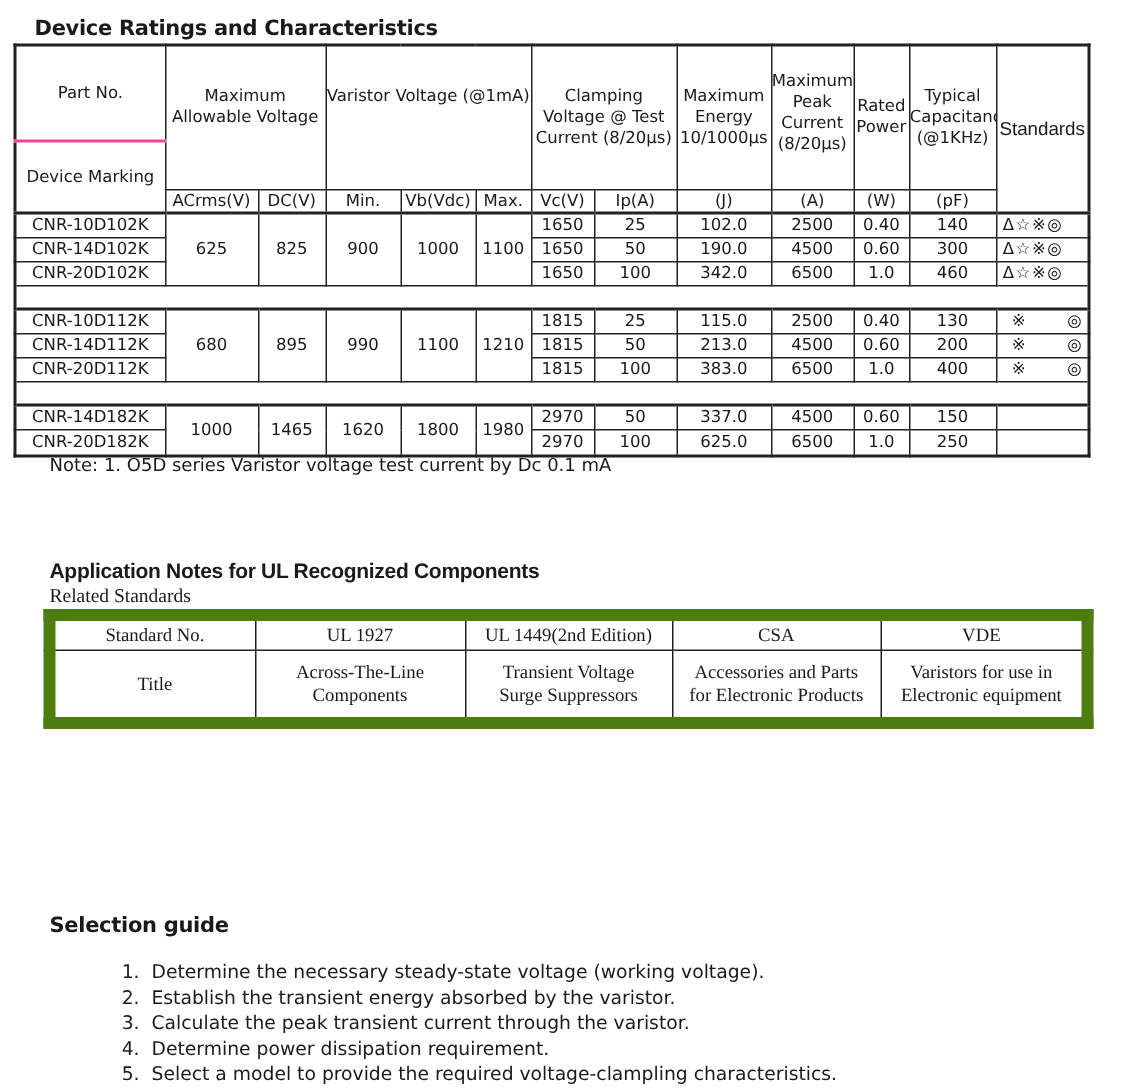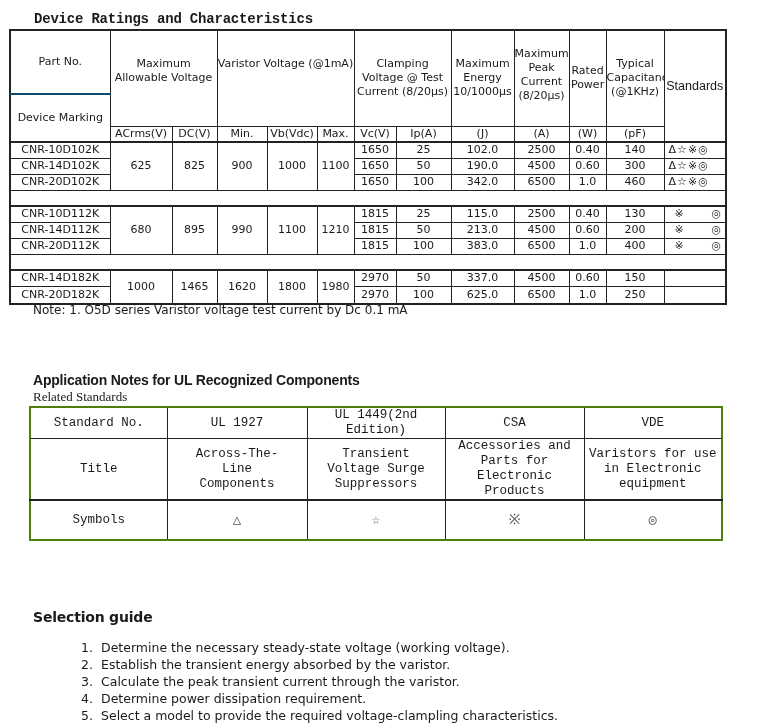--- a/index.html
+++ b/index.html
@@ -18,35 +18,35 @@
   #ratings tr.data td { height:15px; }
   #ratings tr.gap td { height:14px; border-left:2px solid #222; border-right:2px solid #222; }
   #ratings tr.grp-start td { border-top:2px solid #222; }
   #ratings td.std { text-align:left; padding-left:4px; letter-spacing:1px; }
   #ratings td.std2 { text-align:left; padding-left:10px; }
   #ratings td.std2 .right { float:right; padding-right:4px; }
 
   .note { position:absolute; left:33px; top:303px; font-size:12px; }
 
   
-  #standards { left:29px; top:406px; width:692px; font-family:Liberation Mono, monospace; font-size:12.5px; border:2px solid #4d7c0f;padding-left:28px; }
+  #standards { left:29px; top:406px; width:692px; font-family:Liberation Serif, serif; font-size:12.5px; border:8px solid #4d7c0f;padding-left:28px; }
   #standards td { border:1px solid #222; text-align:center; padding:0; line-height:15px; }
   #standards tr.r1 td { height:19px; }
   #standards tr.r2 td { height:44px; }
   #standards tr.r3 td { height:38px; border-top:2px solid #222; }
   #standards tr.r4 td { height:38px; border-top:2px solid #222; }
   #standards td.sym { color:#555; font-size:14px; }
 
   ol.guide { position:absolute; left:33px; top:625px; margin:14px; padding:0 0 0 50px; font-size:12.5px; line-height:17px; }
   ol.guide li { padding-left:4px; }
 </style>
 </head>
 <body>
 
-<div class="title" style="left:34px; top:11px;font-family:Liberation Mono, monospace;">Device Ratings and Characteristics</div>
+<div class="title" style="left:23px; top:11px;">Device Ratings and Characteristics</div>
 
 <table id="ratings">
   <colgroup>
     <col style="width:100px">
       <col style="width:62px">
       <col style="width:45px">
     <col style="width:50px">
       <col style="width:50px">
       <col style="width:37px">
     <col style="width:42px">
@@ -63,21 +63,21 @@
     <td class="hdr" colspan="2" rowspan="2" style="vertical-align:top;padding-top:26px">Maximum Allowable Voltage</td>
     <td class="hdr" colspan="3" rowspan="2" style="vertical-align:top;padding-top:26px">Varistor Voltage (@1mA)</td>
     <td class="hdr" colspan="2" rowspan="2" style="vertical-align:top;padding-top:26px">Clamping Voltage @ Test Current (8/20μs)</td>
     <td class="hdr" rowspan="2" style="vertical-align:top;padding-top:26px">Maximum Energy 10/1000μs</td>
     <td class="hdr" rowspan="2" style="vertical-align:top;padding-top:16px">Maximum Peak Current (8/20μs)</td>
     <td class="hdr" rowspan="2" style="vertical-align:top;padding-top:33px">Rated Power</td>
     <td class="hdr" rowspan="2" style="vertical-align:top;padding-top:26px">Typical Capacitance (@1KHz)</td>
     <td class="hdr" rowspan="3" style="font-family:'Liberation Sans',sans-serif;font-size:12.5px">Standards</td>
   </tr>
   <tr style="height:32px">
-    <td class="hdr" rowspan="2" style="border-top:2px solid #0c4a6e">Device Marking</td>
+    <td class="hdr" rowspan="2" style="border-top:2px solid #ec4899">Device Marking</td>
   </tr>
   <tr>
     <td class="unit">ACrms(V)</td>
     <td class="unit">DC(V)</td>
     <td class="unit">Min.</td>
     <td class="unit">Vb(Vdc)</td>
     <td class="unit">Max.</td>
     <td class="unit">Vc(V)</td>
     <td class="unit">Ip(A)</td>
     <td class="unit">(J)</td>
@@ -213,27 +213,20 @@
     <td>CSA</td>
     <td>VDE</td>
   </tr>
   <tr class="r2">
     <td>Title</td>
     <td style="padding:0 18px">Across-The-Line Components</td>
     <td style="padding:0 10px">Transient Voltage Surge Suppressors</td>
     <td style="padding:0 8px">Accessories and Parts for Electronic Products</td>
     <td style="padding:0 4px">Varistors for use in Electronic equipment</td>
   </tr>
-  <tr class="r4">
-    <td>Symbols</td>
-    <td class="sym">△</td>
-    <td class="sym">☆</td>
-    <td class="sym">※</td>
-    <td class="sym">◎</td>
-  </tr>
 </tbody>
   </table>
 
 <div class="title" style="left:33px; top:609px;">Selection guide</div>
 <ol class="guide">
   <li>Determine the necessary steady-state voltage (working voltage).</li>
   <li>Establish the transient energy absorbed by the varistor.</li>
   <li>Calculate the peak transient current through the varistor.</li>
   <li>Determine power dissipation requirement.</li>
   <li>Select a model to provide the required voltage-clampling characteristics.</li>

